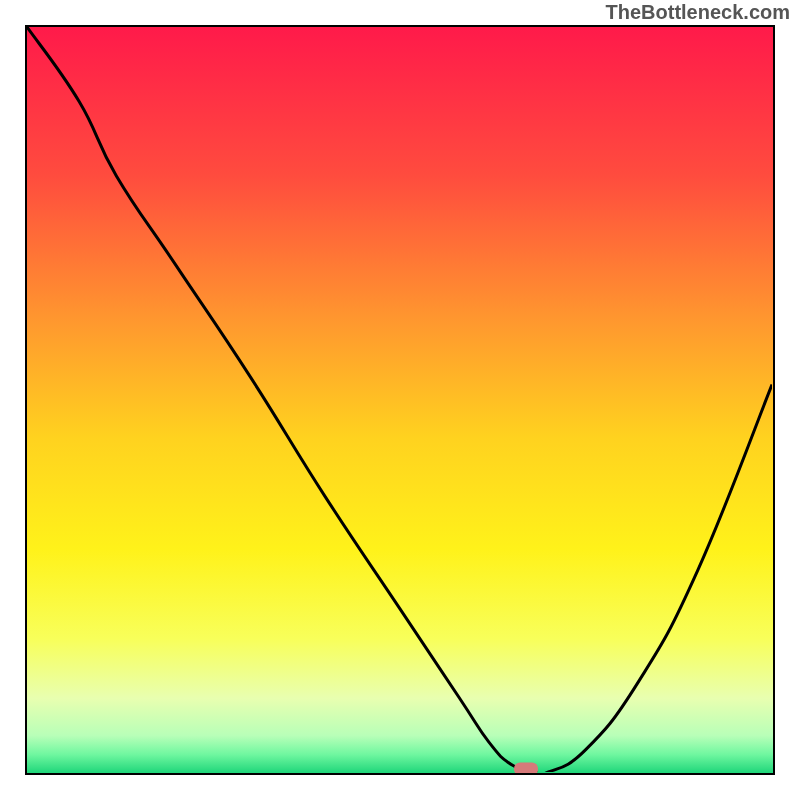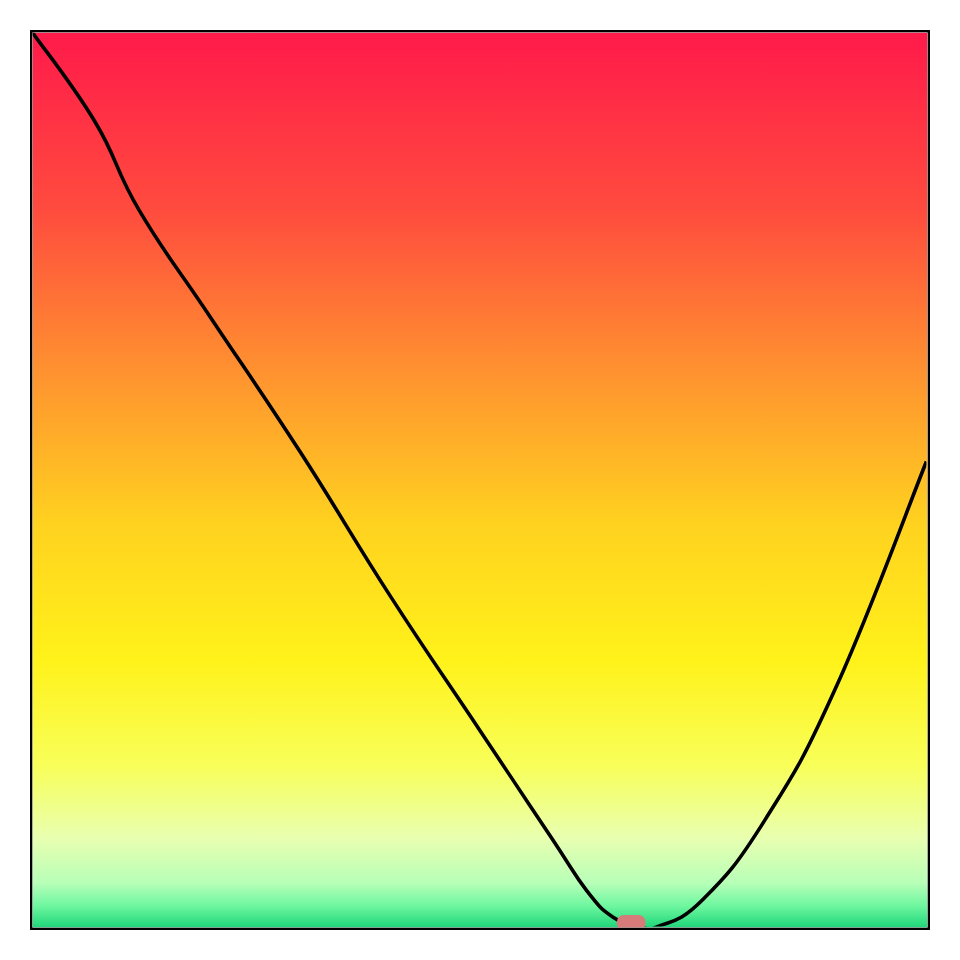--- a/index.html
+++ b/index.html
@@ -57,20 +57,21 @@
     background: #d67a7a;
     border-radius: 6px;
     z-index: 6;
     transform: translate(-50%, -50%);
   }
 </style>
 </head>
 <body>
 
 <div class="container">
+  <div class="watermark">TheBottleneck.com</div>
   <div class="plot-area">
     <svg class="gradient-bg" viewBox="0 0 745 745" preserveAspectRatio="none">
       <defs>
         <linearGradient id="bg-grad" x1="0" y1="0" x2="0" y2="1">
             <stop offset="0.00%" stop-color="#ff1a4a"></stop>
             <stop offset="20.00%" stop-color="#ff4c3e"></stop>
             <stop offset="40.00%" stop-color="#ff9a2e"></stop>
             <stop offset="55.00%" stop-color="#ffd21f"></stop>
             <stop offset="70.00%" stop-color="#fff21a"></stop>
             <stop offset="82.00%" stop-color="#f8ff5a"></stop>

